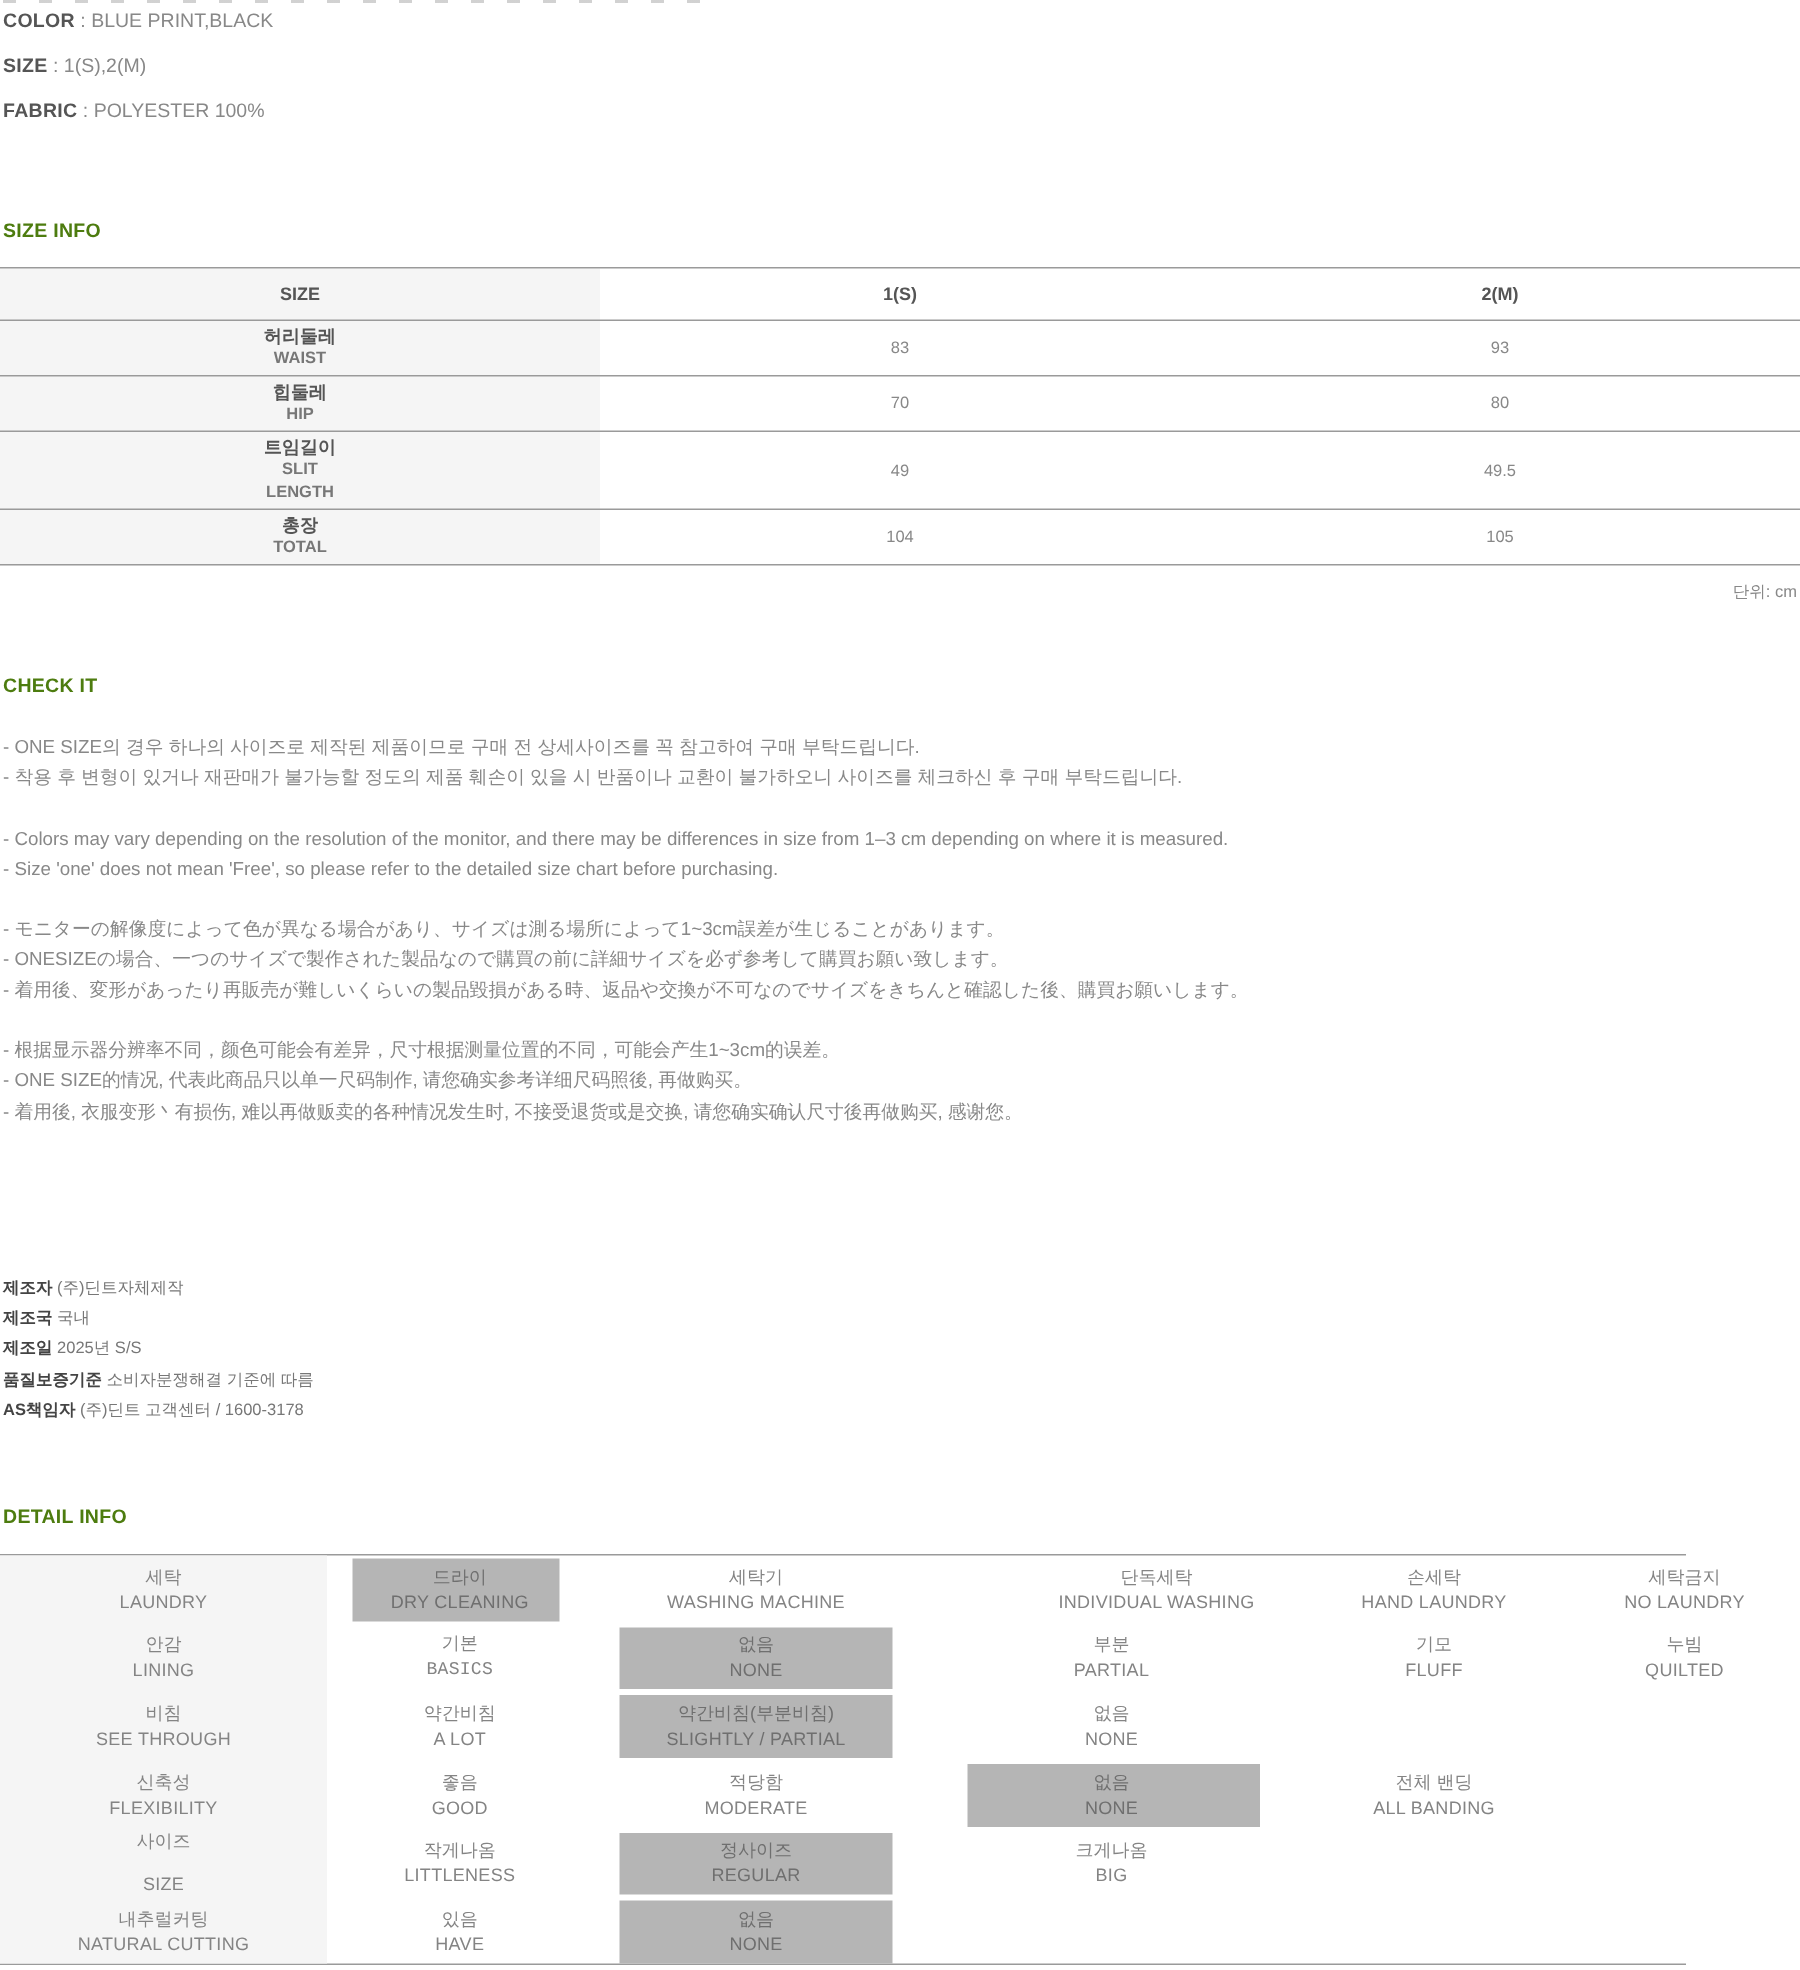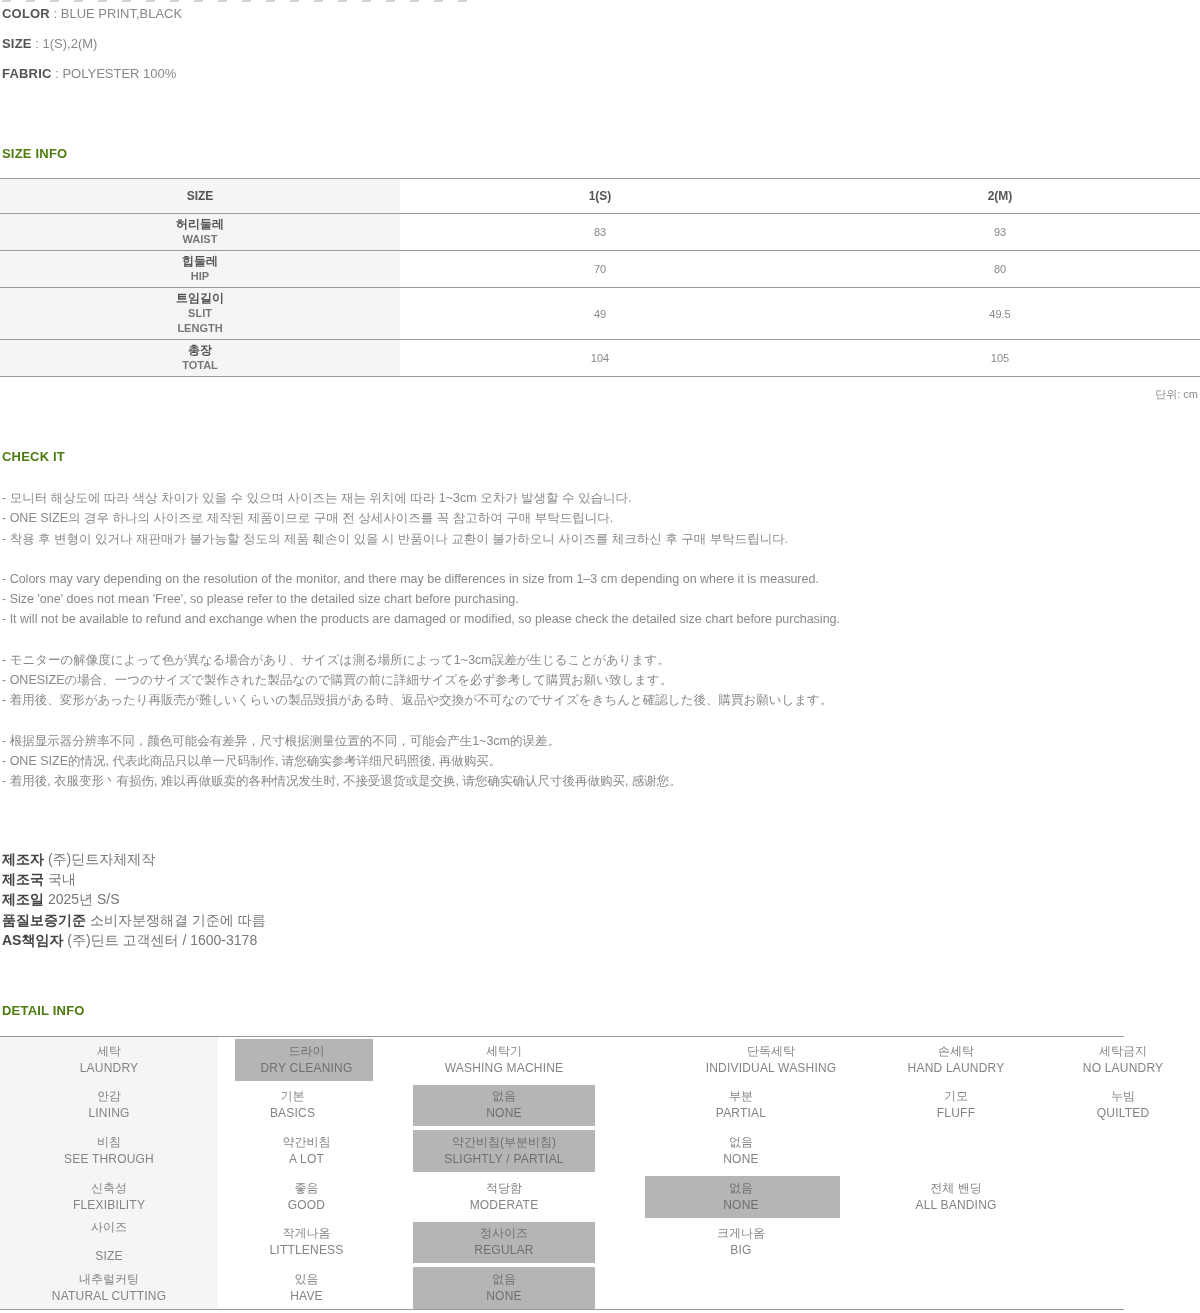--- a/index.html
+++ b/index.html
@@ -38,21 +38,21 @@
   td.val{font-size:11px;color:#888;}
 
   .unit{position:absolute;top:387px;right:2px;font-size:11px;color:#888;}
 
   
   .check{position:absolute;top:488px;left:2px;}
   .check .para{margin-bottom:20px;}
   .check p{font-size:12.5px;color:#888;line-height:20.3px;white-space:nowrap;}
 
   
-  .maker{position:absolute;top:849px;left:2px;font-size:14px;}
+  .maker{position:absolute;top:849px;left:2px;font-size:11px;}
   .maker div{line-height:20.2px;color:#777;}
   .maker b{color:#444;font-weight:bold;}
 
   
   .dtable{position:absolute;top:1036px;left:0;width:1124px;height:274px;
     border-top:1px solid var(--bord);border-bottom:1px solid var(--bord);}
   .dcol1bg{position:absolute;left:0;top:0;width:218px;height:100%;background:var(--colbg);}
   .dcell{position:absolute;display:flex;flex-direction:column;align-items:center;justify-content:center;text-align:center;}
   .dko,.den{font-size:12px;line-height:17px;color:#848484;}
   .den{letter-spacing:.2px;}
@@ -121,28 +121,26 @@
     </tr>
   </tbody>
     </table>
 
   <div class="unit">단위: cm</div>
 
   <div class="sec-title t-check">CHECK IT</div>
 
   <div class="check">
     <div class="para">
-      <p>- 모니터 해상도에 따라 색상 차이가 있을 수 있으며 사이즈는 재는 위치에 따라 1~3cm 오차가 발생할 수 있습니다.</p>
       <p>- ONE SIZE의 경우 하나의 사이즈로 제작된 제품이므로 구매 전 상세사이즈를 꼭 참고하여 구매 부탁드립니다.</p>
       <p>- 착용 후 변형이 있거나 재판매가 불가능할 정도의 제품 훼손이 있을 시 반품이나 교환이 불가하오니 사이즈를 체크하신 후 구매 부탁드립니다.</p>
     </div>
     <div class="para">
       <p>- Colors may vary depending on the resolution of the monitor, and there may be differences in size from 1–3 cm depending on where it is measured.</p>
       <p>- Size 'one' does not mean 'Free', so please refer to the detailed size chart before purchasing.</p>
-      <p>- It will not be available to refund and exchange when the products are damaged or modified, so please check the detailed size chart before purchasing.</p>
     </div>
     <div class="para">
       <p>- モニターの解像度によって色が異なる場合があり、サイズは測る場所によって1~3cm誤差が生じることがあります。</p>
       <p>- ONESIZEの場合、一つのサイズで製作された製品なので購買の前に詳細サイズを必ず参考して購買お願い致します。</p>
       <p>- 着用後、変形があったり再販売が難しいくらいの製品毀損がある時、返品や交換が不可なのでサイズをきちんと確認した後、購買お願いします。</p>
     </div>
     <div class="para">
       <p>- 根据显示器分辨率不同，颜色可能会有差异，尺寸根据测量位置的不同，可能会产生1~3cm的误差。</p>
       <p>- ONE SIZE的情况, 代表此商品只以单一尺码制作, 请您确实参考详细尺码照後, 再做购买。</p>
       <p>- 着用後, 衣服变形丶有损伤, 难以再做贩卖的各种情况发生时, 不接受退货或是交换, 请您确实确认尺寸後再做购买, 感谢您。</p>
@@ -183,21 +181,21 @@
         <div class="den">HAND LAUNDRY</div>
       </div>
       <div class="dcell" style="left: 1013px; top: 0px; width: 220px; height: 45.6667px;">
         <div class="dko">세탁금지</div>
         <div class="den">NO LAUNDRY</div>
       </div>
       <div class="dcell" style="left: 0px; top: 45.6667px; width: 218px; height: 45.6667px;">
         <div class="dko">안감</div>
         <div class="den">LINING</div>
       </div>
-      <div class="dcell" style="left: 204px; top: 45.6667px; width: 177px; height: 45.6667px;">
+      <div class="dcell" style="left: 218px; top: 45.6667px; width: 177px; height: 45.6667px; font-family: Liberation Mono, monospace;">
         <div class="dko">기본</div>
         <div class="den">BASICS</div>
       </div>
       <div class="dhl" style="left: 413px; top: 47.6667px; width: 182px; height: 41.6667px;"></div>
       <div class="dcell don" style="left: 395px; top: 45.6667px; width: 218px; height: 45.6667px;">
         <div class="dko">없음</div>
         <div class="den">NONE</div>
       </div>
       <div class="dcell" style="left: 621px; top: 45.6667px; width: 240px; height: 45.6667px;">
         <div class="dko">부분</div>

